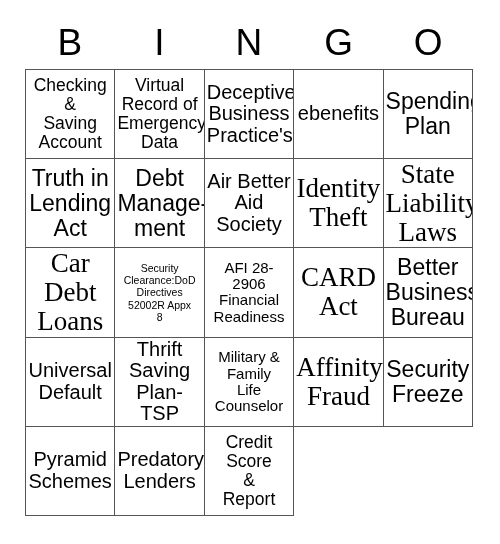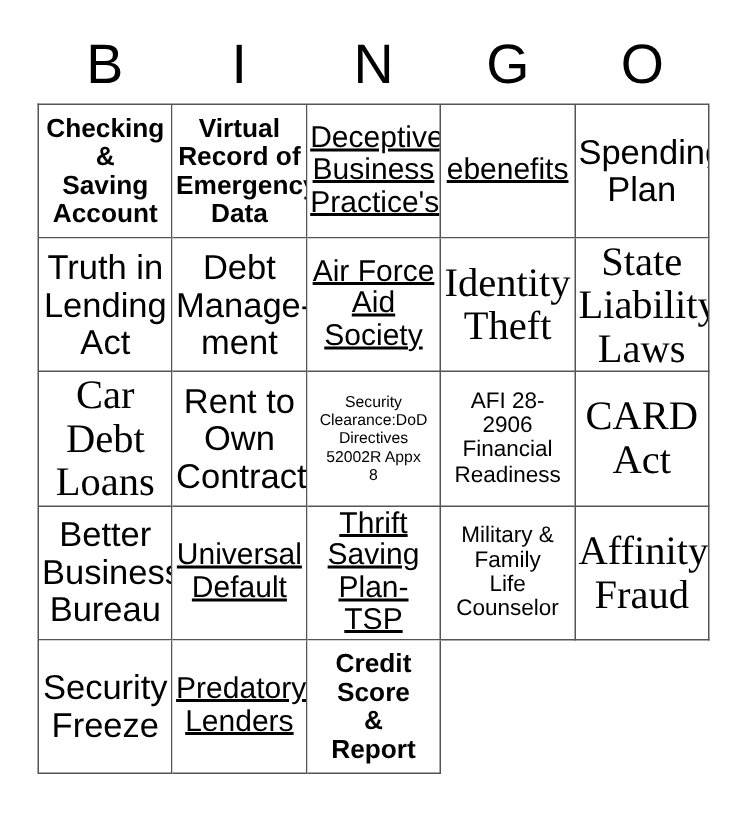--- a/index.html
+++ b/index.html
@@ -74,22 +74,22 @@
     display: block;
     width: 100%;
     text-align: center;
     white-space: pre-line;
     line-height: 1.08;
   }
 
   
   .fs-xl   { font-size: 27px; font-family: Liberation Serif, serif; }
   .fs-lg   { font-size: 23px; }
-  .fs-md   { font-size: 20px; text-decoration: underline; }
-  .fs-sm   { font-size: 17.5px; font-weight: bold; }
+  .fs-md   { font-size: 20px; }
+  .fs-sm   { font-size: 17.5px; }
   .fs-xs   { font-size: 15px; }
   .fs-tiny { font-size: 10.5px; line-height: 1.18; }
   .fs-free { font-size: 33px; }
 </style>
 </head>
 <body>
 
 <div id="card">
 
   <div id="header-row">
@@ -131,43 +131,38 @@
         <span class="cell-text fs-lg">Truth in
 Lending
 Act</span>
       </div>
     <div class="cell">
         <span class="cell-text fs-lg">Debt
 Manage-
 ment</span>
       </div>
     <div class="cell">
-        <span class="cell-text fs-md">Air Force
+        <span class="cell-text fs-md">Air Better
 Aid
 Society</span>
       </div>
     <div class="cell">
         <span class="cell-text fs-xl">Identity
 Theft</span>
       </div>
     <div class="cell">
         <span class="cell-text fs-xl">State
 Liability
 Laws</span>
       </div>
 
     <div class="cell">
         <span class="cell-text fs-xl">Car
 Debt
 Loans</span>
-      </div>
-    <div class="cell">
-        <span class="cell-text fs-lg">Rent to
-Own
-Contract</span>
       </div>
     <div class="cell">
         <span class="cell-text fs-tiny">Security
 Clearance:DoD
 Directives
 52002R Appx
 8</span>
       </div>
     <div class="cell">
         <span class="cell-text fs-xs">AFI 28-
@@ -203,20 +198,24 @@
 
     <div class="cell">
         <span class="cell-text fs-xl">Affinity
 Fraud</span>
       </div>
     <div class="cell">
         <span class="cell-text fs-lg">Security
 Freeze</span>
       </div>
     <div class="cell">
+        <span class="cell-text fs-md">Pyramid
+Schemes</span>
+      </div>
+    <div class="cell">
         <span class="cell-text fs-md">Predatory
 Lenders</span>
       </div>
     <div class="cell">
         <span class="cell-text fs-sm">Credit
 Score
 &amp;
 Report</span>
       </div>
 

